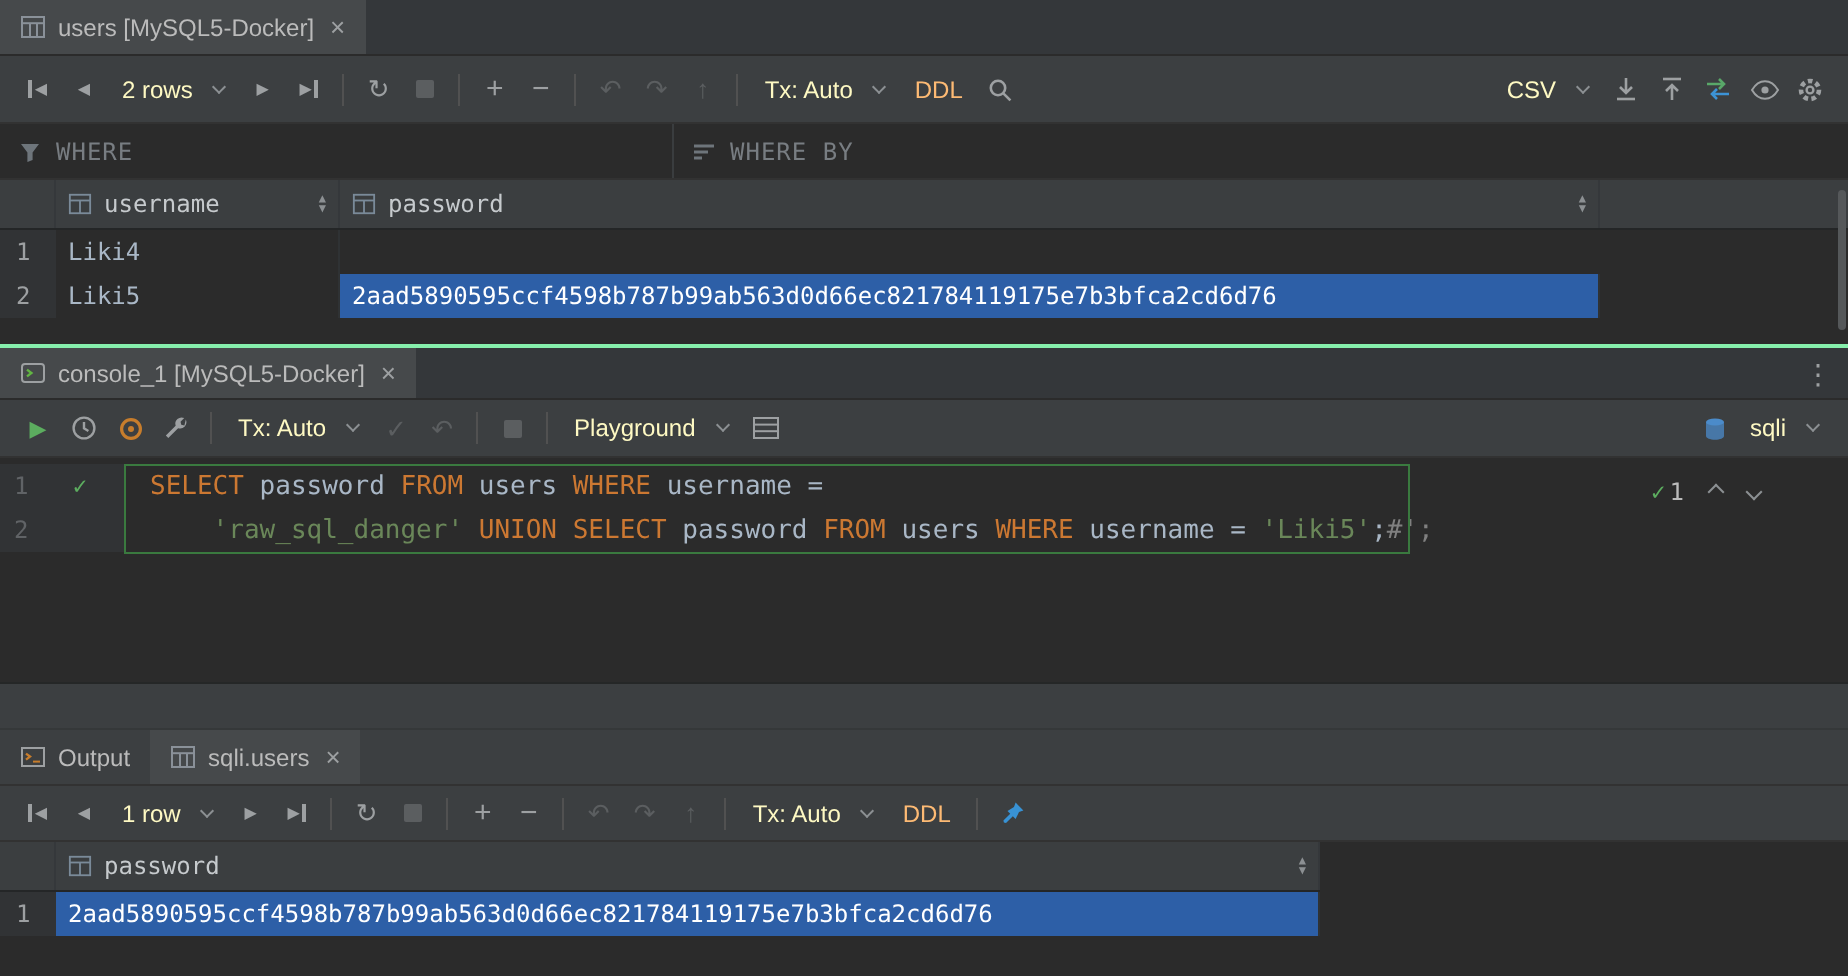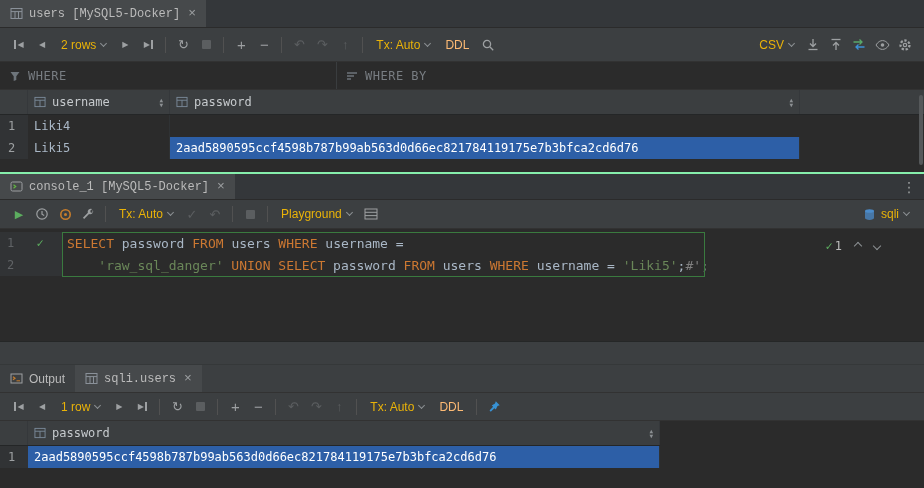--- a/index.html
+++ b/index.html
@@ -7,36 +7,36 @@
   #app{
     position:relative; width:924px; height:488px; overflow:hidden;
     background:#3C3F41; color:#BBBBBB;
     font-family:"Liberation Sans", sans-serif; font-size:12px;
   }
   .mono{ font-family:"DejaVu Sans Mono", monospace; }
 
   
   .tabbar{ height:28px; background:#34373A; display:flex; align-items:stretch; border-bottom:1px solid #2B2B2B; }
   .tab{ display:flex; align-items:center; gap:6px; padding:0 10px; color:#BBBBBB; }
-  .tab.active{ background:#46494B;font-family:Liberation Mono, monospace; }
+  .tab.active{ background:#46494B; }
   .tab .close{ color:#9DA0A2; font-size:13px; margin-left:2px; cursor:default; }
   .tabbar .rightend{ margin-left:auto; display:flex; align-items:center; padding-right:8px; }
   .kebab{ color:#9DA0A2; font-size:14px; }
 
   
   .toolbar{ background:#3C3F41; display:flex; align-items:center; padding:0 8px; gap:1px; border-bottom:1px solid #323232; }
   .tb34{ height:34px; } .tb29{ height:29px; } .tb28{ height:28px; }
   .tbi{ min-width:22px; height:21px; display:inline-flex; align-items:center; justify-content:center; gap:1px;
         color:#9DA0A2; font-size:13px; cursor:default; }
   .tbi.dim{ color:#5B5E60; }
   .tri{ font-size:8px; line-height:1; }
   .vbar{ width:2px; height:9px; background:currentColor; display:inline-block; }
   .stopsq{ width:9px; height:9px; background:currentColor; border-radius:1px; display:inline-block; }
   .sep{ width:1px; height:16px; background:#515151; margin:0 5px; flex:none; }
-  .drop{ display:inline-flex; align-items:center; gap:5px; padding:0 7px; color:#eab308; height:21px; cursor:default; }
+  .drop{ display:inline-flex; align-items:center; gap:11px; padding:0 7px; color:#fef9c3; height:21px; cursor:default; }
   .cv{ width:5px; height:5px; border-right:1.5px solid #8C9093; border-bottom:1.5px solid #8C9093;
        transform:rotate(45deg); display:inline-block; margin-top:-3px; }
   .tbtxt{ padding:0 7px; color:#fdba74; cursor:default; }
   .spacer{ flex:1; }
   .green{ color:var(--run_green); }
 
   
   .filterbar{ height:28px; background:#2B2B2B; display:flex; align-items:center; border-bottom:1px solid #323232;
               color:#787D82; font-size:12px; letter-spacing:0.5px; }
   .fhalf{ display:flex; align-items:center; gap:7px; padding:0 9px; height:100%; }
@@ -56,21 +56,21 @@
   .selcell{ background:var(--selection_blue); color:#FFFFFF; }
   .vsb{ position:absolute; right:1px; top:5px; width:4px; height:70px; background:#55585A; border-radius:2px; }
 
   
   .editor{ position:relative; height:113px; background:#2B2B2B; padding-top:3px; border-bottom:1px solid #252727; font-size:13px; }
   .eline{ display:flex; height:22px; align-items:center; }
   .egut{ width:62px; flex:none; align-self:stretch; display:flex; align-items:center; background:#313335; }
   .lnum{ width:22px; padding-left:7px; color:#606366; font-size:12px; }
   .gicon{ width:36px; text-align:center; font-size:12px; }
   .okck{ color:var(--run_green); font-weight:bold; }
-  .ecode{ padding-left:5px; white-space:pre; }
+  .ecode{ padding-left:13px; white-space:pre; }
   .tok-kw{ color:var(--keyword_orange); }
   .tok-id{ color:var(--identifier_gray); }
   .tok-str{ color:var(--string_green); }
   .tok-com{ color:var(--comment_gray); }
   .tok-op{ color:var(--identifier_gray); }
   .stmt-box{ position:absolute; left:62px; top:3px; width:643px; height:45px;
              border:1px solid var(--stmt_border_green); pointer-events:none; }
   .exec-badge{ position:absolute; top:10px; right:44px; display:flex; align-items:center; gap:13px; font-size:12px; }
   .exec-badge .pair{ display:flex; align-items:center; gap:2px; color:#BBBBBB; }
   .cu{ width:6px; height:6px; border-left:1.6px solid #8C9093; border-top:1.6px solid #8C9093; transform:rotate(45deg); }

